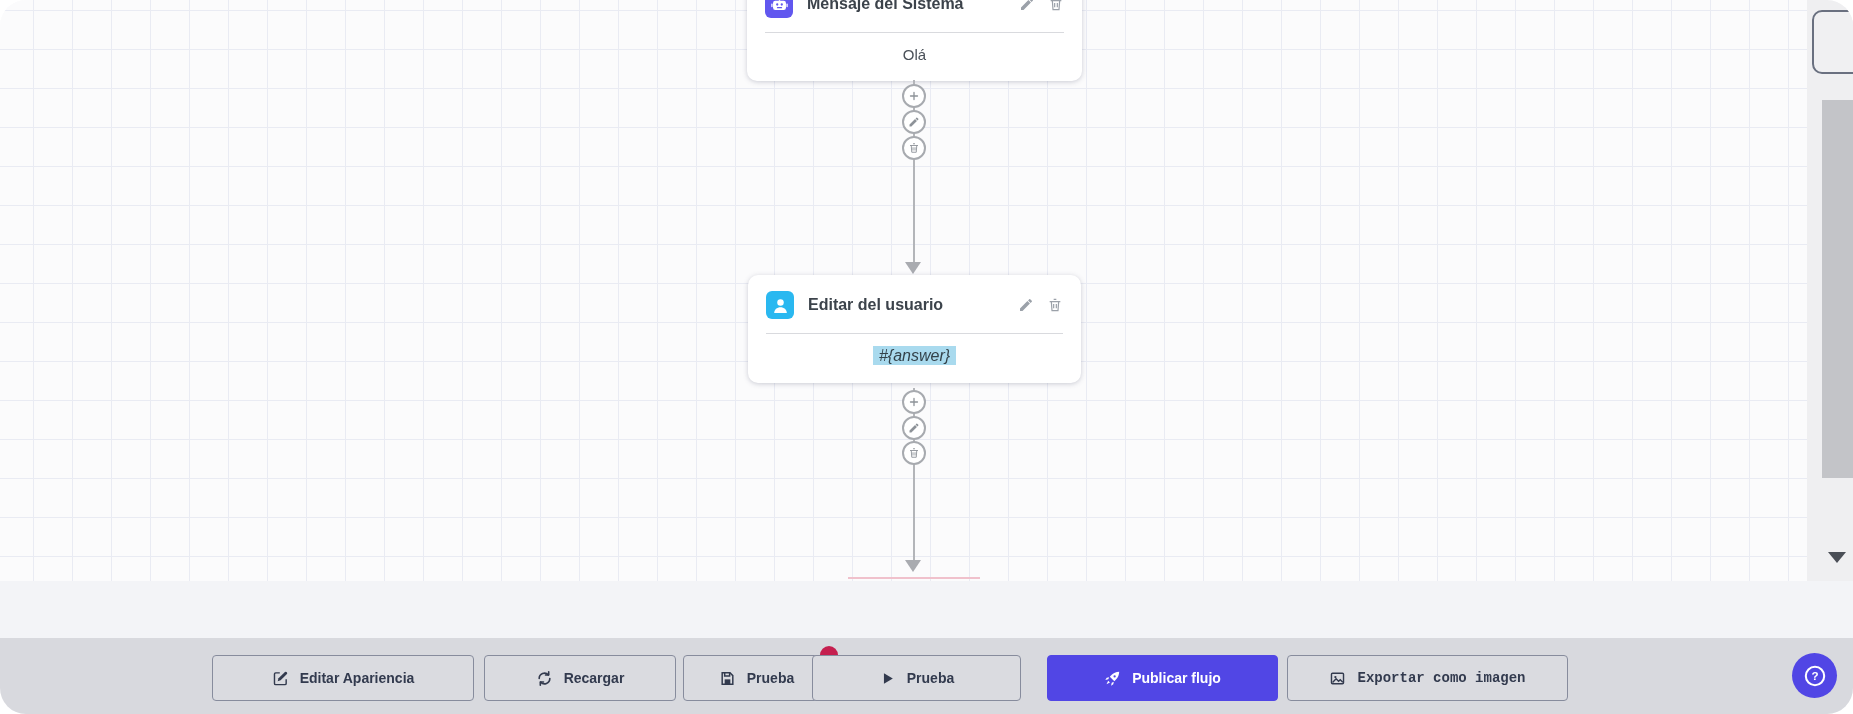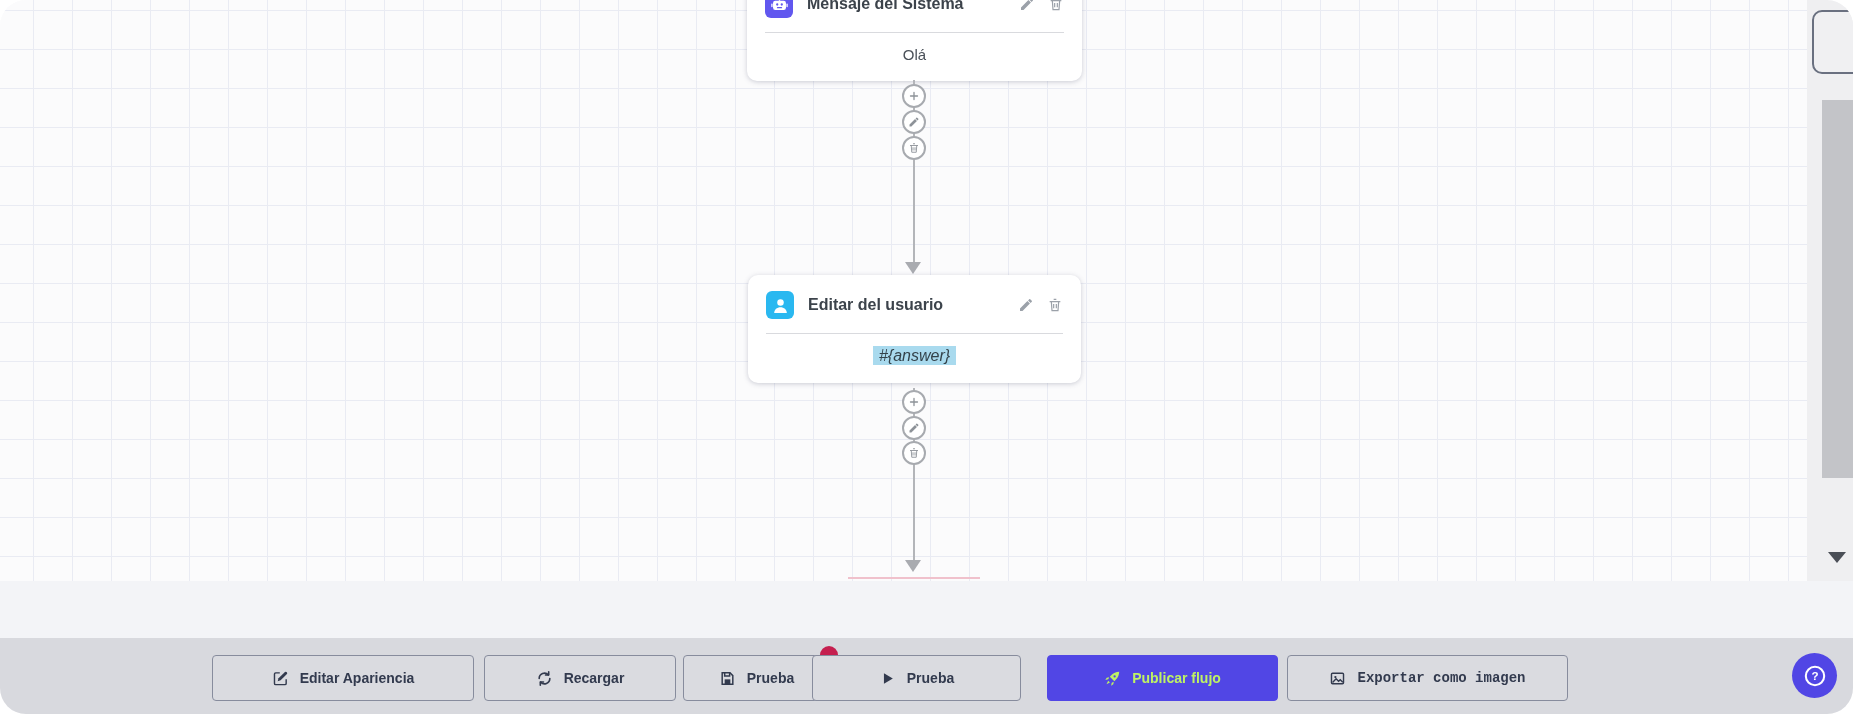--- a/index.html
+++ b/index.html
@@ -68,21 +68,21 @@
   .toolbar  { position:absolute; left:0; top:638px; width:1853px; height:76px; background:#d8d9de; }
   
   .btn {
     position:absolute; top:655px; height:46px;
     display:flex; align-items:center; justify-content:center; gap:11px;
     border:1px solid #878c9d; border-radius:4px; background:#dadbe0;
     color:#323a4e; font-weight:700; font-size:14px;
     font-family:"Liberation Sans", sans-serif; cursor:pointer;
   }
   .btn svg { width:17px; height:17px; flex:0 0 auto; }
-  .btn.primary { background:#5146e5; border-color:#5146e5; color:#bef264; }
+  .btn.primary { background:#5146e5; border-color:#5146e5; color:#ffffff; }
   .badge-dot { position:absolute; left:820px; top:646px; width:18px; height:18px; border-radius:50%; background:#c51f4f; }
   .help-fab {
     position:absolute; left:1792px; top:653px; width:45px; height:45px; border-radius:50%;
     background:#5146e5; display:flex; align-items:center; justify-content:center; cursor:pointer;
   }
   .help-fab svg { width:30px; height:30px; }
 </style>
 </head>
 <body>
 

